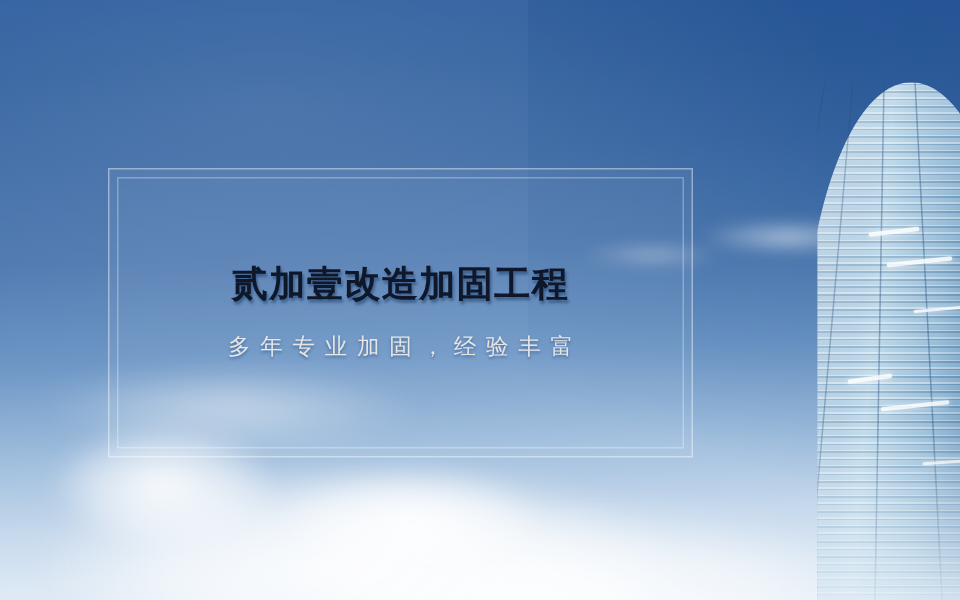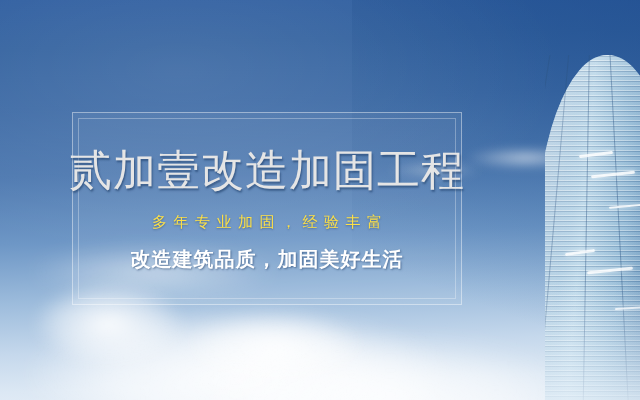--- a/index.html
+++ b/index.html
@@ -136,27 +136,27 @@
     border:1px solid rgba(255,255,255,.30);
     box-sizing:border-box;
   }
   .panel-content{
     position:absolute;inset:0;display:flex;flex-direction:column;
     align-items:center;justify-content:center;
   }
 
   
   .t-main{
-    color:#e5e5e5;font-size:43px;font-weight:normal;line-height:1;
+    color:#0f172a;font-size:24px;font-weight:bold;line-height:1;
     letter-spacing:1px;
     text-shadow:1px 2px 2px rgba(22,52,95,.55);
     white-space:nowrap;
   }
   .t-tag{
-    color:#fde047;font-size:15px;font-weight:normal;line-height:1;
+    color:#e5e5e5;font-size:15px;font-weight:normal;line-height:1;
     letter-spacing:6.5px;margin-top:22px;
     text-shadow:0 1px 2px rgba(22,52,95,.45);
     white-space:nowrap;text-indent:6.5px;
   }
   .t-sub{
     color:#ffffff;font-size:20px;font-weight:bold;line-height:1;
     letter-spacing:1px;margin-top:20px;
     text-shadow:1px 1px 2px rgba(22,52,95,.50);
     white-space:nowrap;
   }
@@ -200,17 +200,16 @@
       <div class="tower-sheen"></div>
     </div>
     <div class="tower-base-haze"></div>
   </div>
 
   <div class="panel">
     <div class="panel-inner"></div>
     <div class="panel-content">
       <div class="t-main">贰加壹改造加固工程</div>
       <div class="t-tag">多年专业加固，经验丰富</div>
-      <div class="t-sub">改造建筑品质，加固美好生活</div>
     </div>
   </div>
 
 </div>
 
 </body></html>

